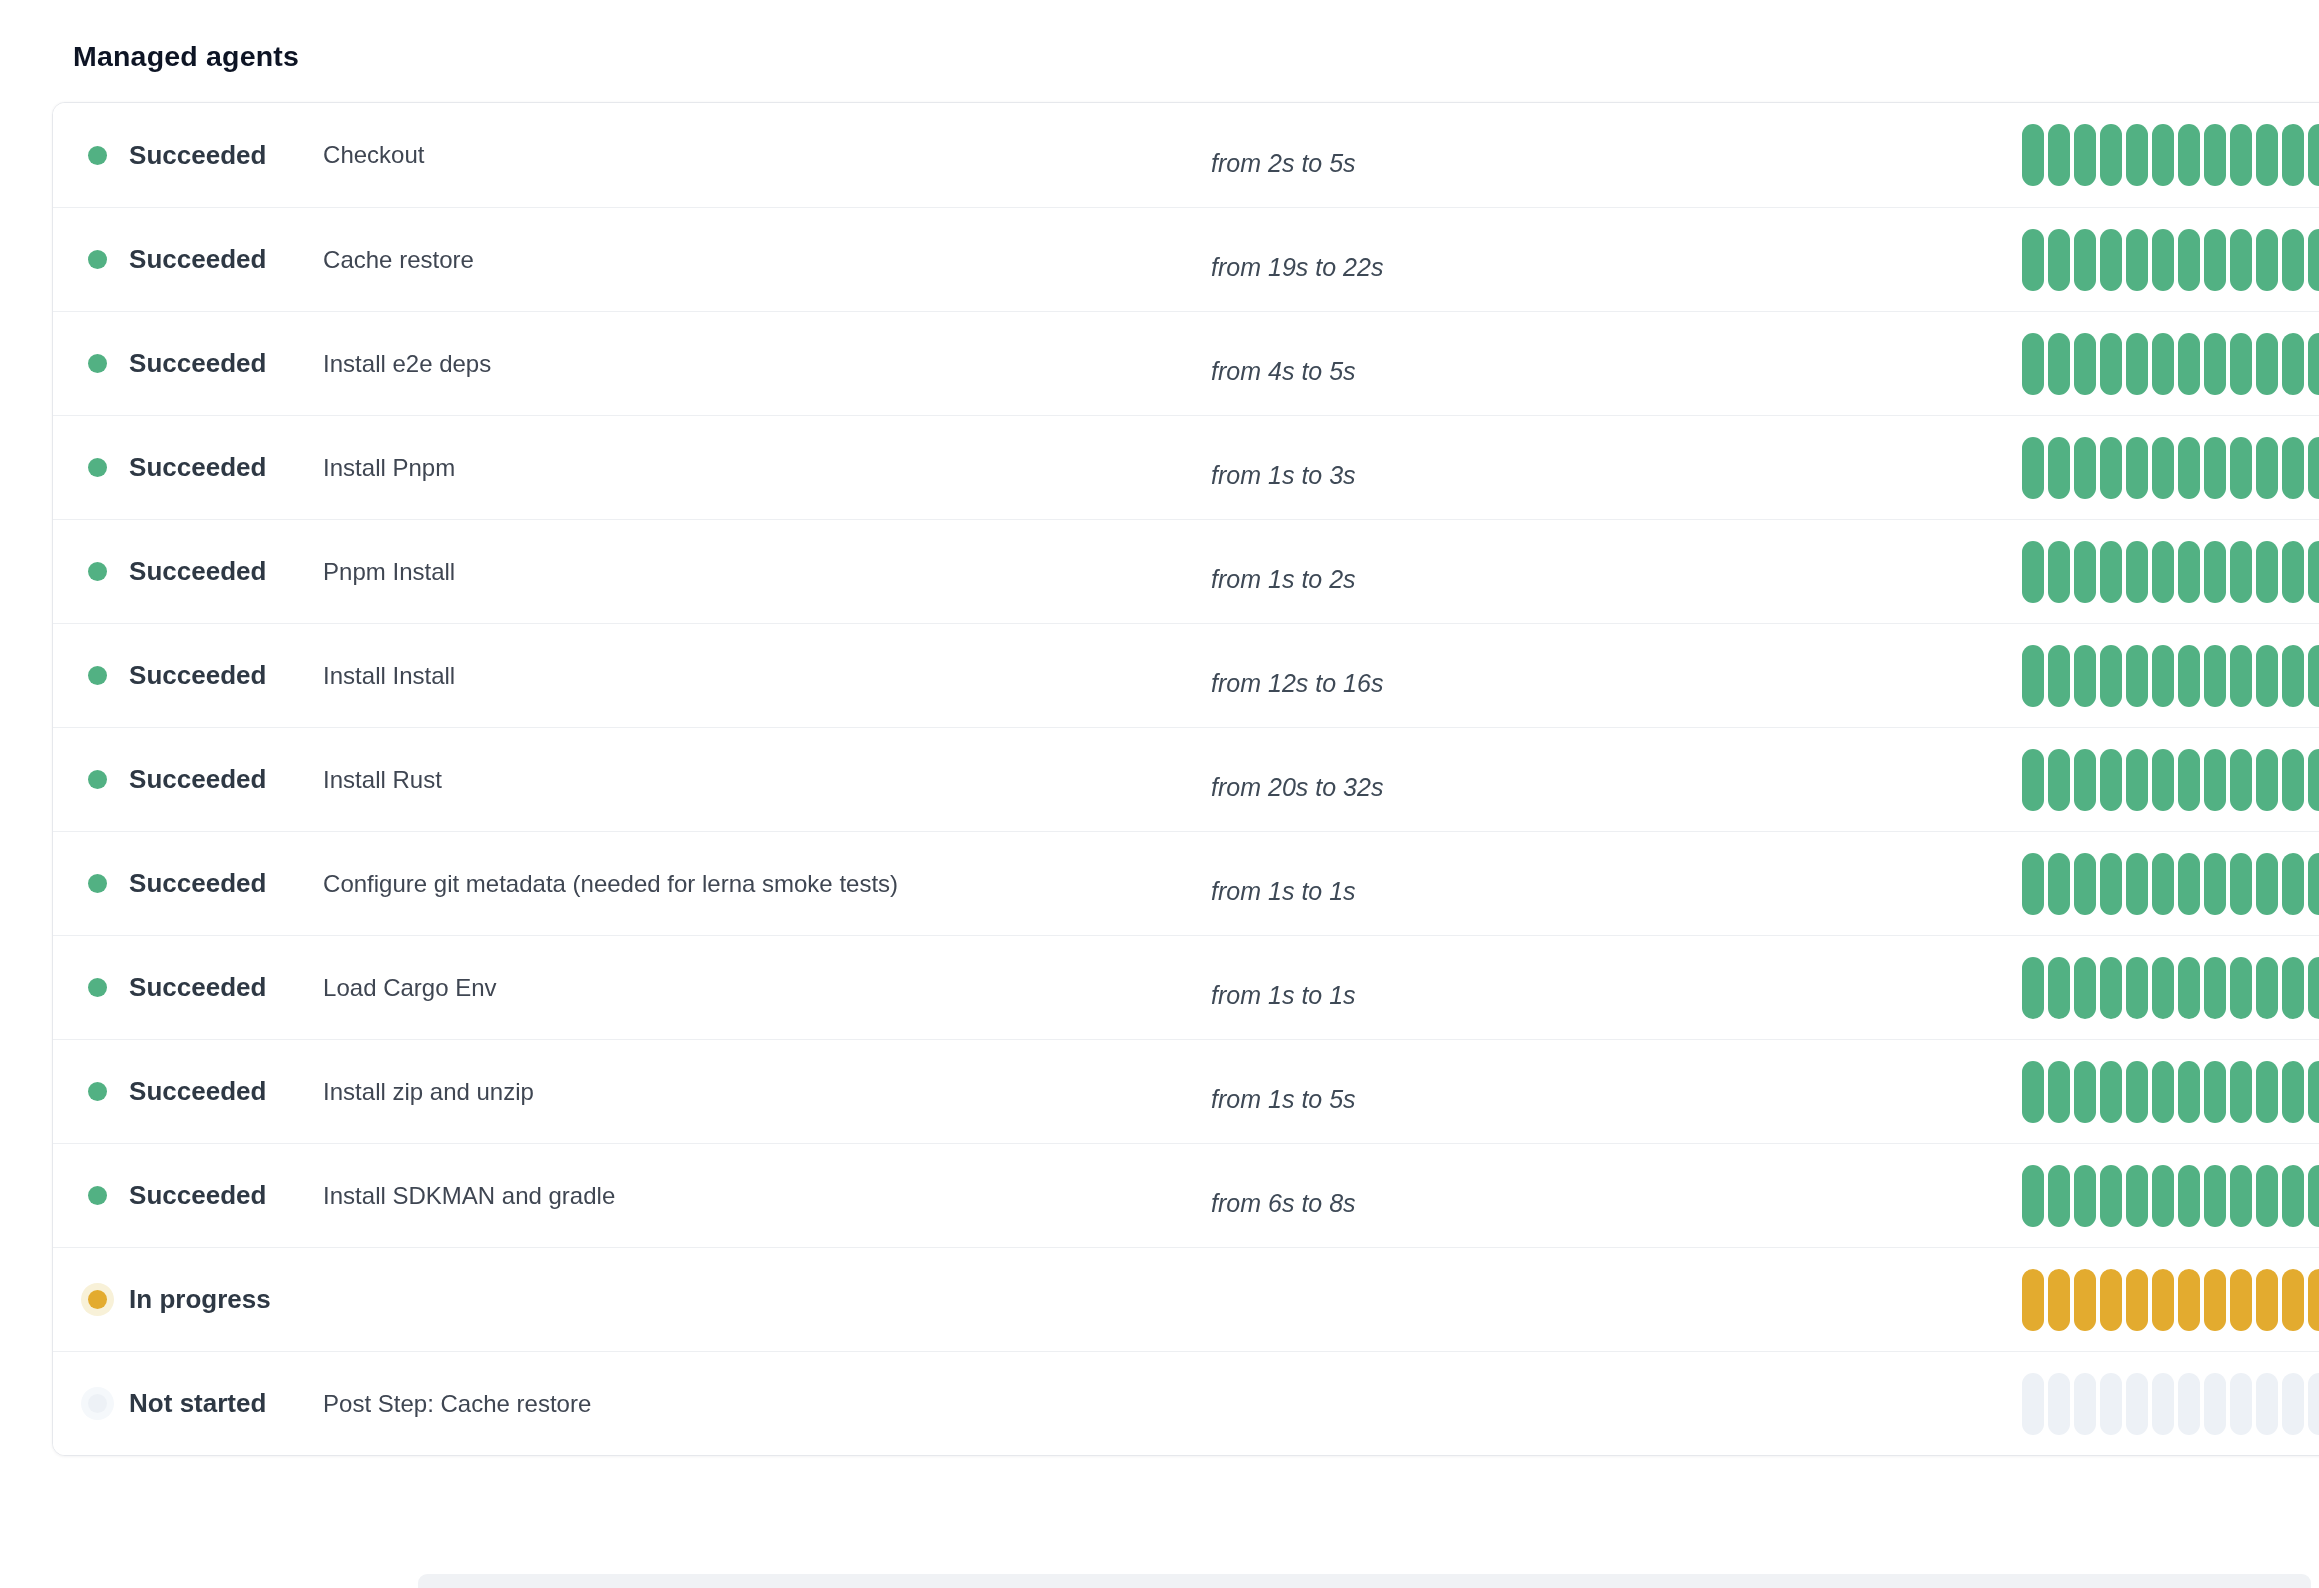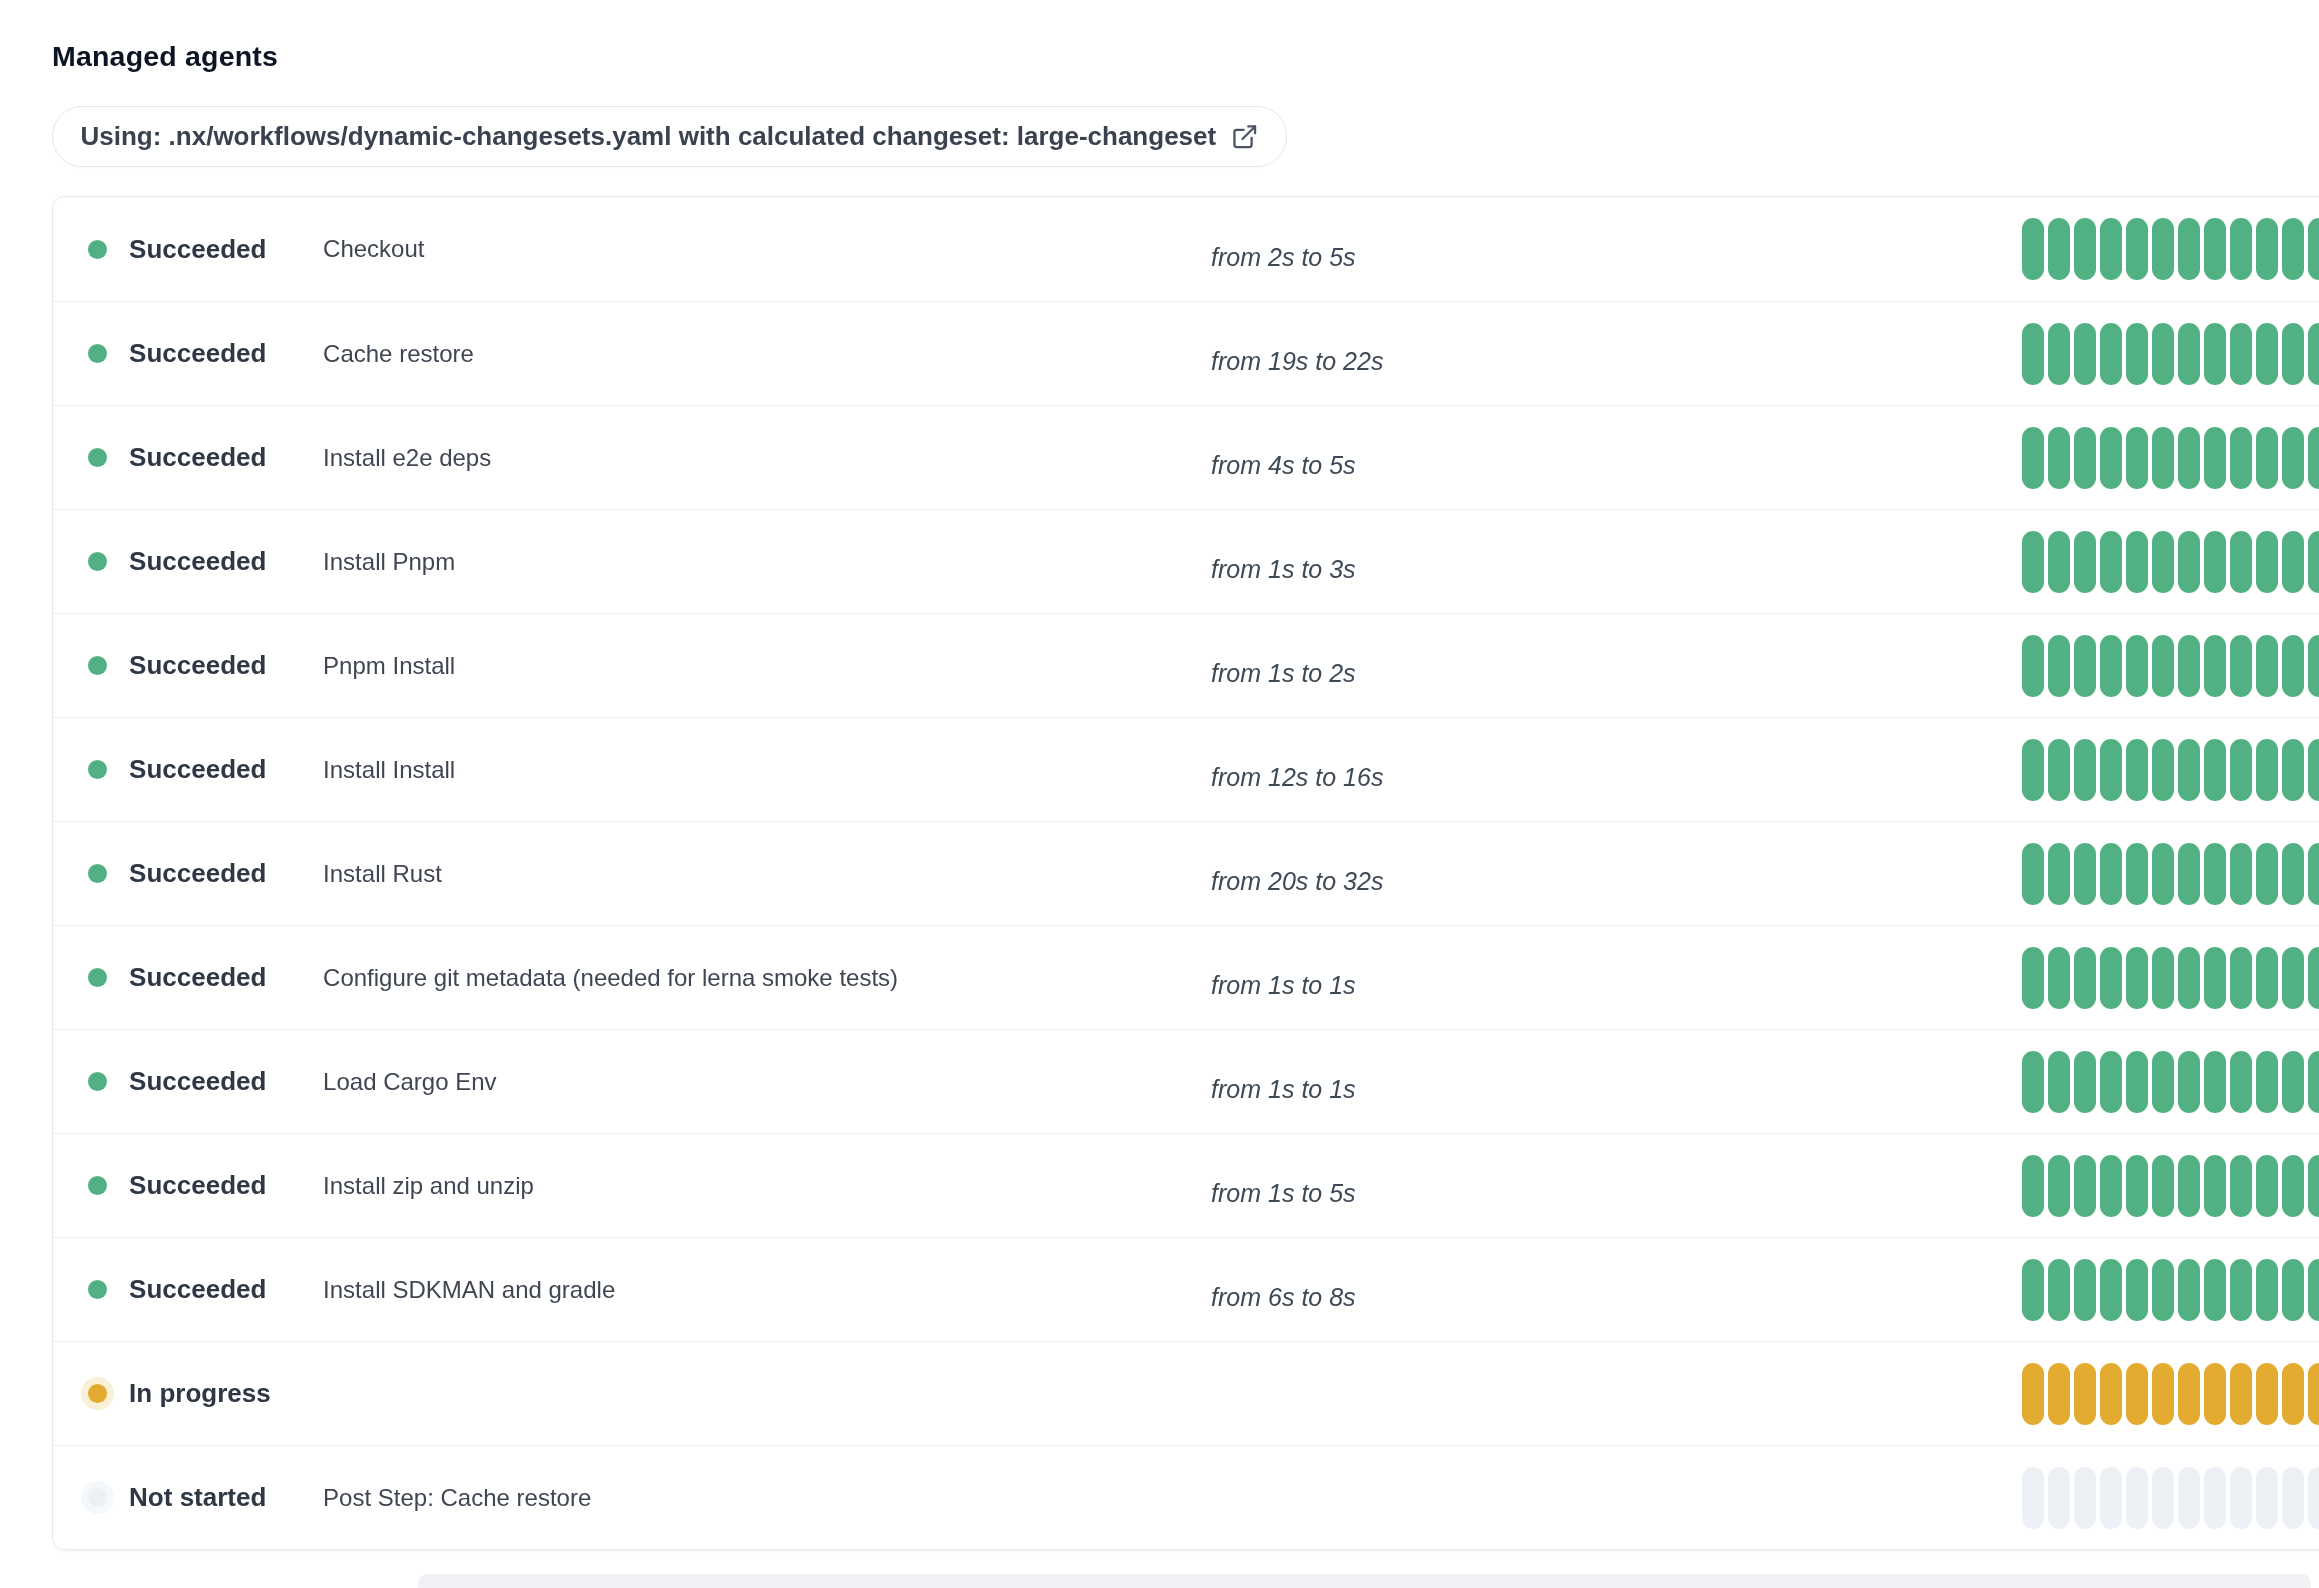--- a/index.html
+++ b/index.html
@@ -10,20 +10,21 @@
     overflow: hidden;
     position: relative;
   }
   .page { padding: 40px 36px 0 52px; }
 
   .page-title {
     font-size: 28.5px;
     font-weight: 700;
     color: var(--title-text);
     letter-spacing: 0.2px;
+    margin-left: 21px;
   }
 
   .banner {
     margin-top: 33px;
     display: inline-flex;
     align-items: center;
     gap: 14.7px;
     height: 61px;
     padding: 0 27.5px;
     border: 1.8px solid var(--banner-border);
@@ -119,30 +120,20 @@
     border-radius: 9.2px 9.2px 0 0;
   }
 </style>
 </head>
 <body>
 
 <div class="page">
 
   <h1 class="page-title">Managed agents</h1>
 
-  <div class="banner">
-    <span><span>Using: </span><span>.nx/workflows/dynamic-changesets.yaml</span><span> with calculated changeset: </span><span>large-changeset</span></span>
-    <span class="ext-icon">
-      <svg viewBox="0 0 24 24" width="27.5" height="27.5" fill="none" stroke="currentColor" stroke-width="2" stroke-linecap="round" stroke-linejoin="round">
-        <path d="M18 13v6a2 2 0 0 1-2 2H5a2 2 0 0 1-2-2V8a2 2 0 0 1 2-2h6"></path>
-        <polyline points="15 3 21 3 21 9"></polyline>
-        <line x1="10" y1="14" x2="21" y2="3"></line>
-      </svg>
-    </span>
-  </div>
 
   <div class="card">
   <div class="row succeeded">
     <span class="dot-wrap">
           <span class="dot"></span>
         </span>
     <span class="status-label">Succeeded</span>
     <span class="step-name">Checkout</span>
     <span class="duration">from 2s to 5s</span>
     <span class="bar">

